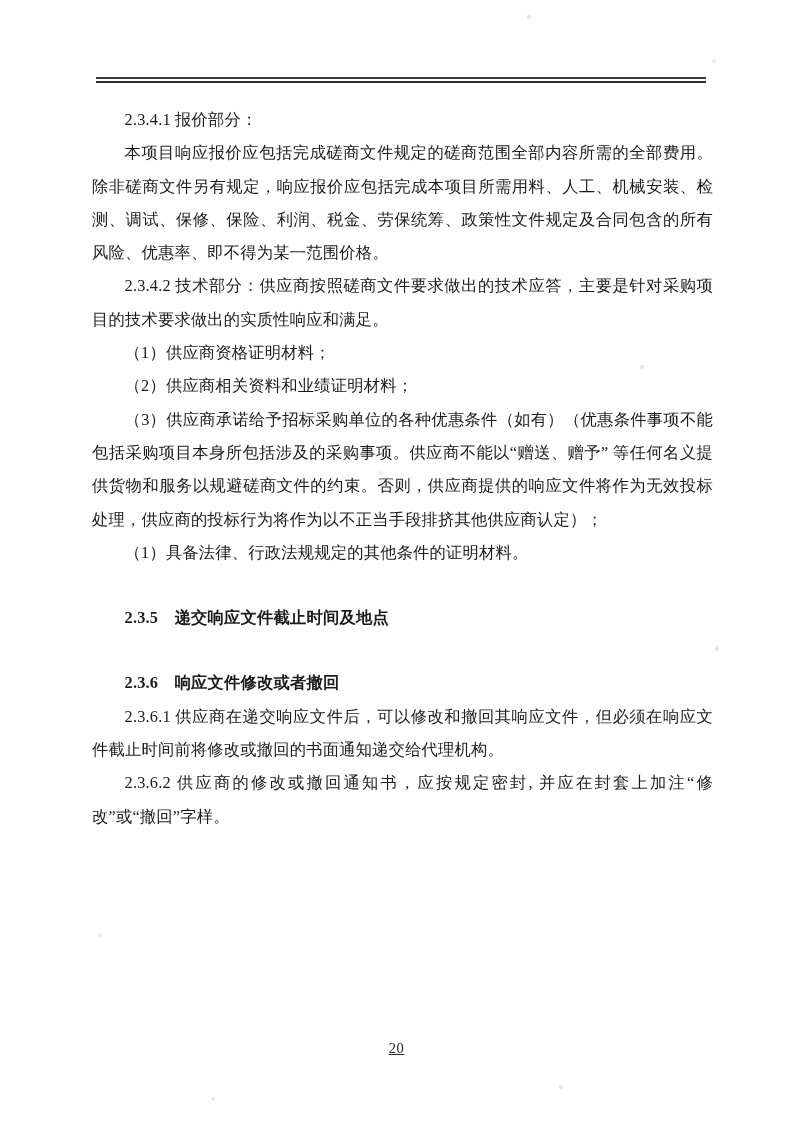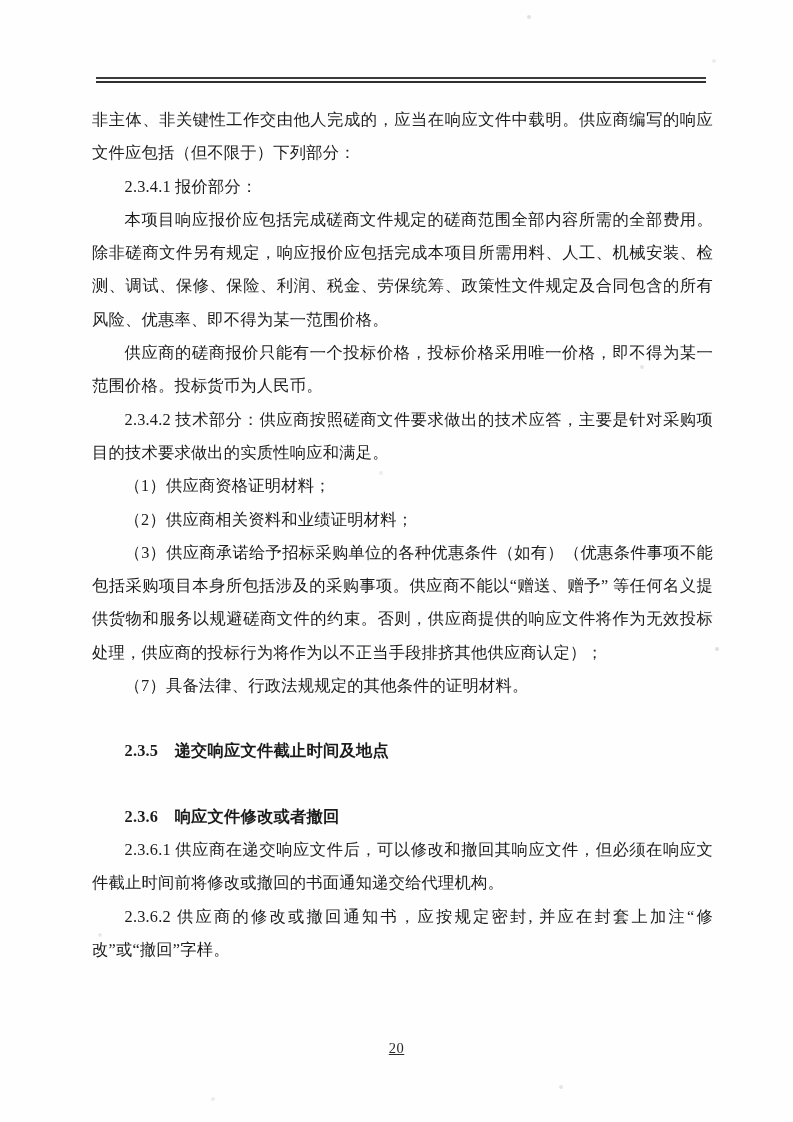--- a/index.html
+++ b/index.html
@@ -71,28 +71,26 @@
     pointer-events: none;
   }
 </style>
 </head>
 <body>
 
 <div class="page">
   <div class="scan-noise"></div>
   <div class="header-rule"></div>
   <div class="content">
-      <p class="para">非主体、非关键性工作交由他人完成的，应当在响应文件中载明。供应商编写的响应文件应包括（但不限于）下列部分：</p>
       <p class="para indent">2.3.4.1 报价部分：</p>
       <p class="para indent">本项目响应报价应包括完成磋商文件规定的磋商范围全部内容所需的全部费用。除非磋商文件另有规定，响应报价应包括完成本项目所需用料、人工、机械安装、检测、调试、保修、保险、利润、税金、劳保统筹、政策性文件规定及合同包含的所有风险、优惠率、即不得为某一范围价格。</p>
-      <p class="para indent">供应商的磋商报价只能有一个投标价格，投标价格采用唯一价格，即不得为某一范围价格。投标货币为人民币。</p>
       <p class="para indent">2.3.4.2 技术部分：供应商按照磋商文件要求做出的技术应答，主要是针对采购项目的技术要求做出的实质性响应和满足。</p>
       <p class="para indent">（1）供应商资格证明材料；</p>
       <p class="para indent">（2）供应商相关资料和业绩证明材料；</p>
       <p class="para indent">（3）供应商承诺给予招标采购单位的各种优惠条件（如有）（优惠条件事项不能包括采购项目本身所包括涉及的采购事项。供应商不能以“赠送、赠予” 等任何名义提供货物和服务以规避磋商文件的约束。否则，供应商提供的响应文件将作为无效投标处理，供应商的投标行为将作为以不正当手段排挤其他供应商认定）；</p>
-      <p class="para indent">（7）具备法律、行政法规规定的其他条件的证明材料。</p>
+      <p class="para indent">（1）具备法律、行政法规规定的其他条件的证明材料。</p>
       <p class="para indent bold">2.3.5　递交响应文件截止时间及地点</p>
       <p class="para indent bold">2.3.6　响应文件修改或者撤回</p>
       <p class="para indent">2.3.6.1 供应商在递交响应文件后，可以修改和撤回其响应文件，但必须在响应文件截止时间前将修改或撤回的书面通知递交给代理机构。</p>
       <p class="para indent">2.3.6.2 供应商的修改或撤回通知书，应按规定密封, 并应在封套上加注“修改”或“撤回”字样。</p>
     </div>
   <div class="page-number">20</div>
 </div>
 
 </body></html>

